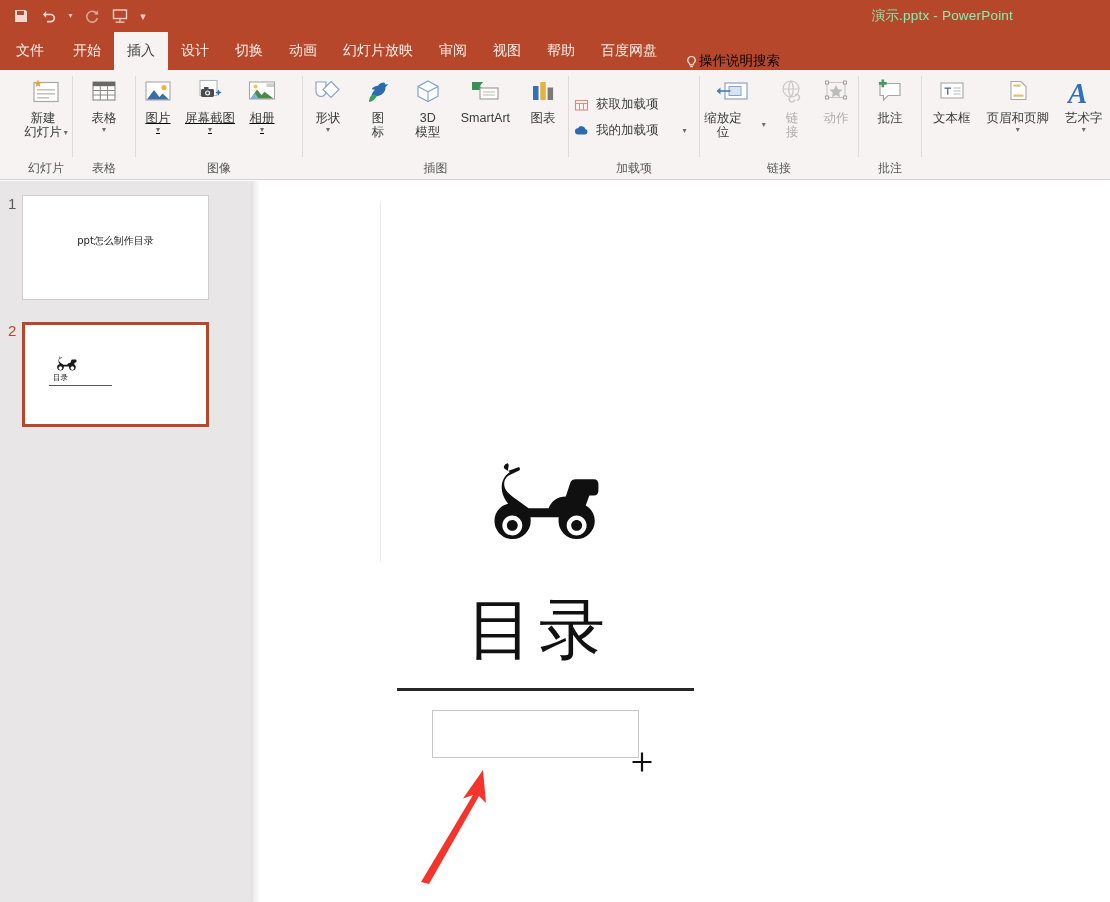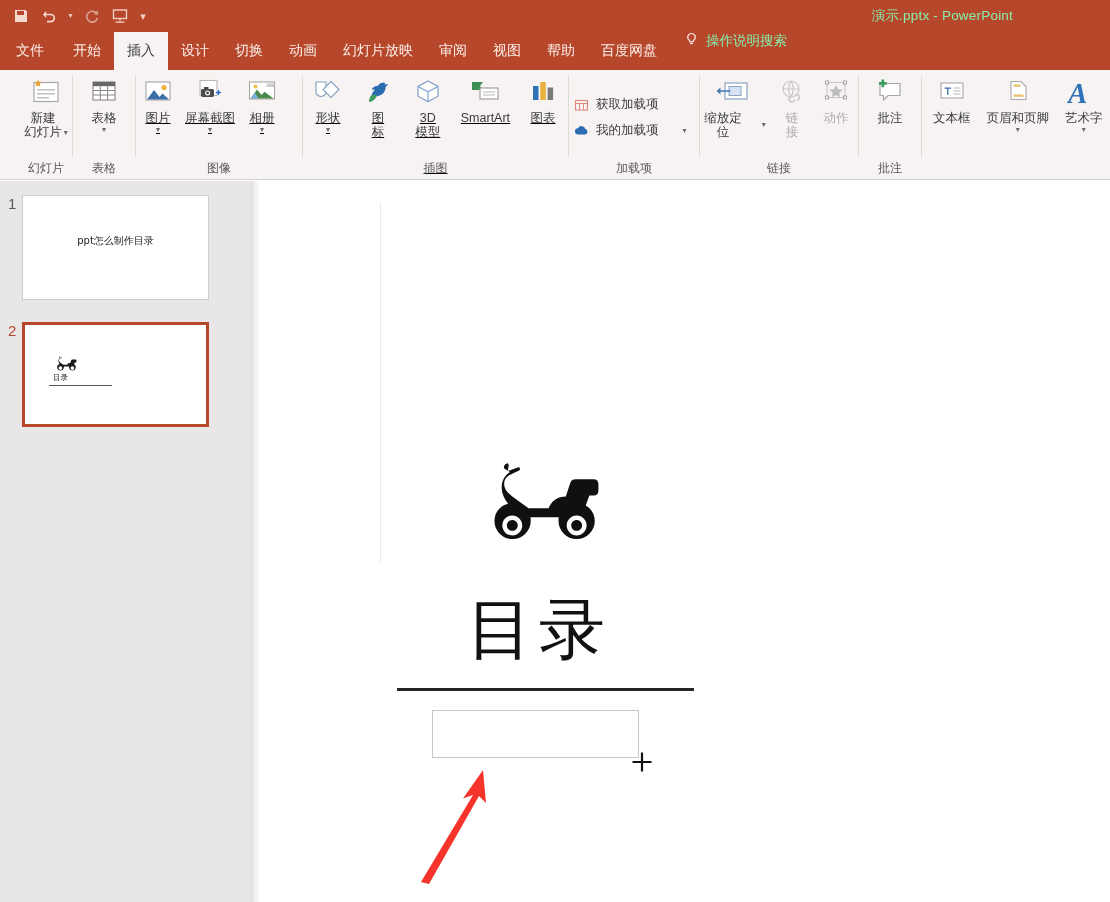--- a/index.html
+++ b/index.html
@@ -46,22 +46,22 @@
   }
   .tab {
     height:38px; padding:0 13px; display:flex; align-items:center;
     color:#fbeee9; font-size:14px; white-space:nowrap;
   }
   .tab.active {
     background:#f6f3f2; color:#3c3c3c;
   }
   .tab.first { padding:0 16px; }
   .tellme {
-    display:flex; align-items:flex-start; gap:7px; height:38px;
-    padding-left:14px; color:#86efac; font-size:13.5px; white-space:nowrap;
+    display:flex; align-items:flex-end; height:38px;
+    padding-left:14px; color:#000000; font-size:13.5px; white-space:nowrap;
   }
   .bulb { width:15px; height:15px; display:block; }
 
   
   .ribbon {
     position:absolute; left:0; top:70px; width:1110px; height:110px;
     background:#f6f3f2;
     border-bottom:1px solid #d6d2d0;
     display:flex; align-items:stretch;
   }
@@ -295,21 +295,21 @@
             </svg>
           </div>
           <div class="lbl">相册</div>
           <div class="dncaret">▾</div>
         </div>
       </div>
       <div class="glabel">图像</div>
     </div>
     <div class="gsep"></div>
 
-    <div class="rgroup" style="width:265px;text-decoration:underline;">
+    <div class="rgroup" style="width:265px;">
       <div class="items" style="justify-content:space-around;">
         <div class="bigbtn">
           <div class="ico">
             <svg width="34" height="30" viewBox="0 0 34 30">
               <path fill="#ffffff" stroke="#8aa4c4" stroke-width="1.2" d="M5 4h10v9.5a5 5 0 0 1-10 0z"></path>
               <path fill="#ffffff" stroke="#8aa4c4" stroke-width="1.2" d="m20 3.5 8 8-8 8-8-8z"></path>
             </svg>
           </div>
           <div class="lbl">形状</div>
           <div class="dncaret">▾</div>

